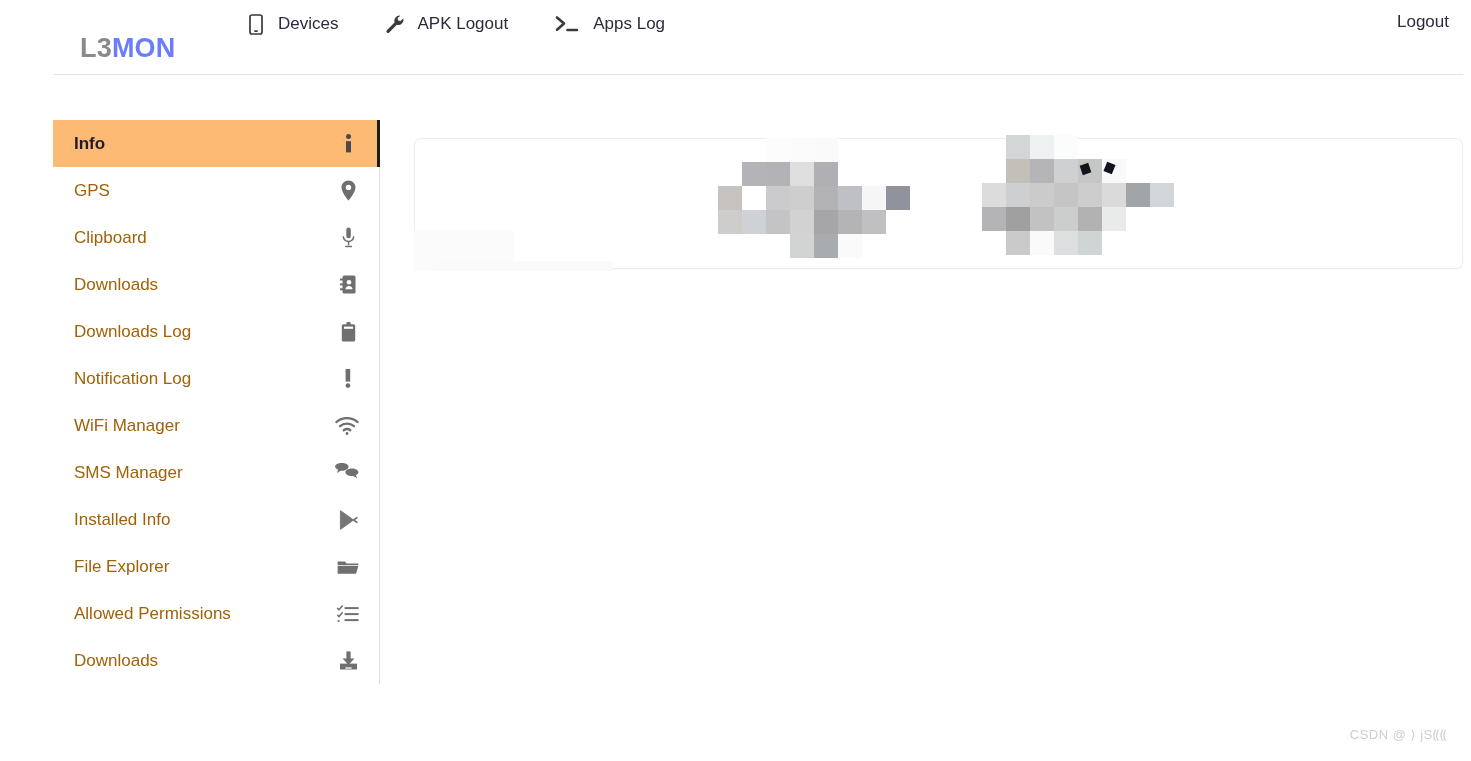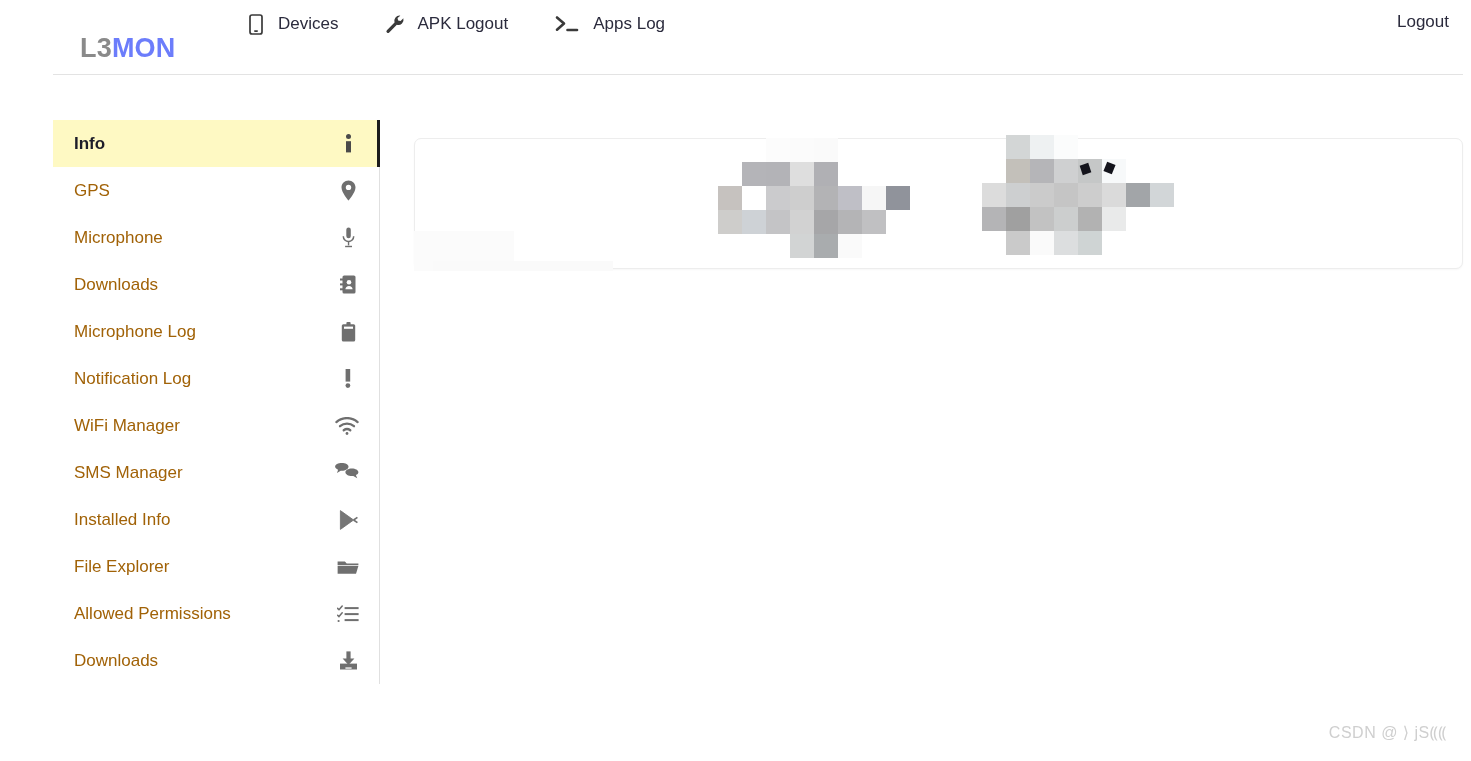--- a/index.html
+++ b/index.html
@@ -132,21 +132,21 @@
     align-items: center;
     justify-content: center;
     width: 22px;
     height: 22px;
     color: #6f6f6f;
     flex: none;
   }
   .side-item .side-icon svg { display: block; }
 
   .side-item.active {
-    background: #fef9c3;
+    background: #fdba74;
   }
   .side-item.active .side-label {
     font-weight: 700;
     color: #1d1d29;
   }
   .side-item.active .side-icon { color: #4a4a4a; }
   .side-item.active::after {
     content: "";
     position: absolute;
     right: -1px;
@@ -199,21 +199,21 @@
     height: 10px;
     background: #14141c;
     pointer-events: none;
   }
 
   
   .watermark {
     position: absolute;
     right: 24px;
     bottom: 18px;
-    font-size: 16px;
+    font-size: 13px;
     color: #cfcfcf;
     letter-spacing: 0.5px;
     user-select: none;
     white-space: nowrap;
   }
 </style>
 </head>
 <body>
 
 <div id="app">
@@ -278,21 +278,21 @@
       <span class="side-label">GPS</span>
       <span class="side-icon">
         <svg width="15" height="21" viewBox="0 0 15 21" fill="none">
           <path d="M7.5 0.6C3.6.6.5 3.7.5 7.6c0 5 7 13 7 13s7-8 7-13c0-3.9-3.1-7-7-7z" fill="currentColor"></path>
           <circle cx="7.5" cy="7.4" r="2.7" fill="#ffffff"></circle>
         </svg>
       </span>
     </div>
 
     <div class="side-item">
-      <span class="side-label">Microphone</span>
+      <span class="side-label">Clipboard</span>
       <span class="side-icon">
         <svg width="13" height="21" viewBox="0 0 13 21" fill="none">
           <rect x="4.3" y="0.6" width="4.5" height="10.6" rx="2.25" fill="currentColor"></rect>
           <path d="M1.3 9.3a5.2 5.2 0 0 0 10.4 0" stroke="currentColor" stroke-width="1.5" fill="none"></path>
           <rect x="5.85" y="14.4" width="1.4" height="4" fill="currentColor"></rect>
           <rect x="3.1" y="18.8" width="6.9" height="1.4" fill="currentColor"></rect>
         </svg>
       </span>
     </div>
 
@@ -305,21 +305,21 @@
           <rect x="0" y="8.4" width="3.4" height="2" fill="currentColor"></rect>
           <rect x="0" y="13.3" width="3.4" height="2" fill="currentColor"></rect>
           <circle cx="9" cy="7.2" r="2.3" fill="#ffffff"></circle>
           <path d="M5.4 14.2c0-2 1.6-3.3 3.6-3.3s3.6 1.3 3.6 3.3z" fill="#ffffff"></path>
         </svg>
       </span>
     </div>
 
 
     <div class="side-item">
-      <span class="side-label">Microphone Log</span>
+      <span class="side-label">Downloads Log</span>
       <span class="side-icon">
         <svg width="15" height="20" viewBox="0 0 15 20" fill="none">
           <rect x="5.4" y="0" width="4.2" height="3.2" rx="1" fill="currentColor"></rect>
           <rect x="0.8" y="2.2" width="13.4" height="17.4" rx="1.6" fill="currentColor"></rect>
           <rect x="3" y="4.6" width="9" height="2.2" fill="#ffffff"></rect>
         </svg>
       </span>
     </div>
 
     <div class="side-item">

